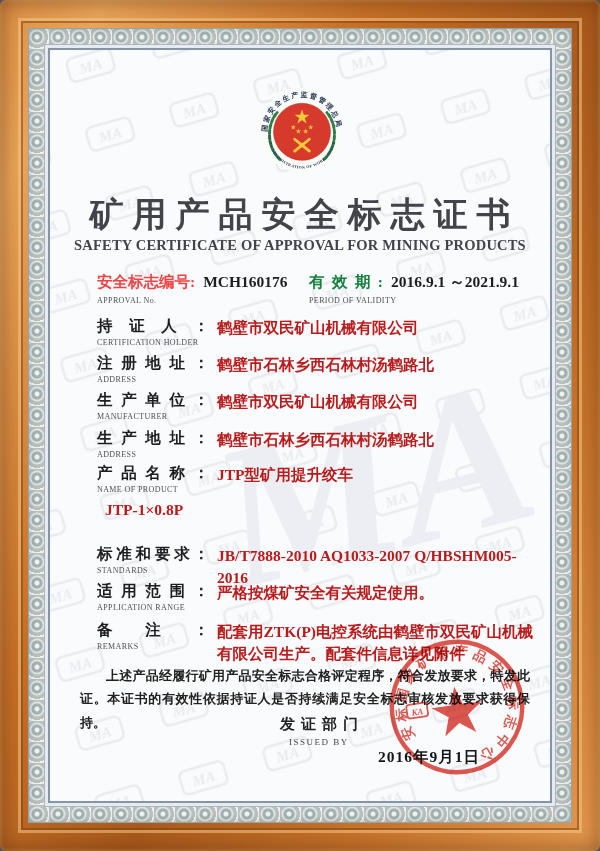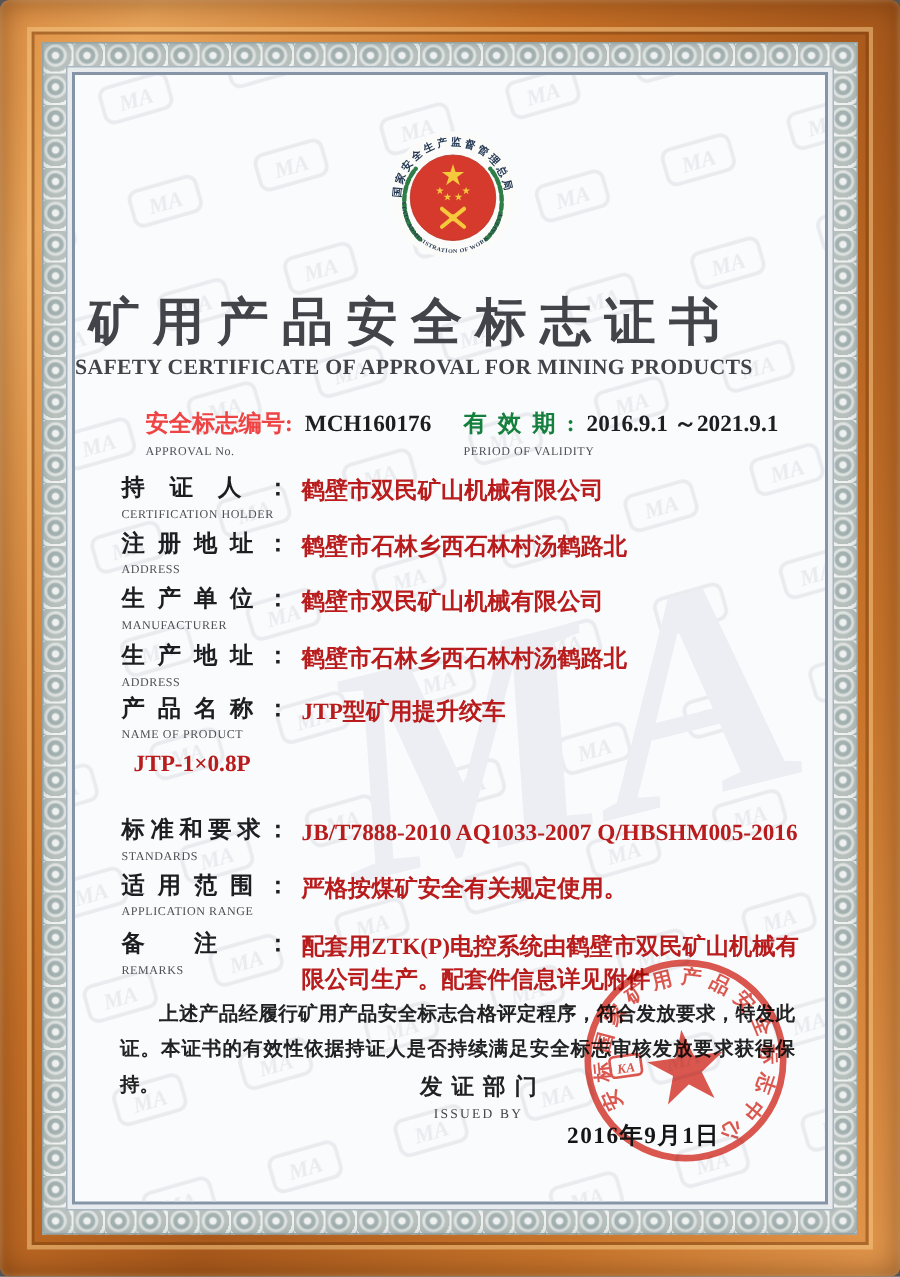--- a/index.html
+++ b/index.html
@@ -17,25 +17,25 @@
         background-image:repeating-radial-gradient(circle at 9px 9px,
            rgba(255,255,255,.78) 0 2px, rgba(130,152,158,.38) 3px 5px,
            rgba(255,255,255,.55) 6px 7px, rgba(130,152,158,0) 8px 11px);
         background-size:21px 21px;
         box-shadow:inset 0 0 0 1px #93a4a6, inset 0 0 8px rgba(60,80,85,.3);}
   
   .paper{position:absolute;inset:48px;background:#fafbfd;border:2px solid #8694a8;
         box-shadow:0 0 0 3px #e7ebee, 0 0 0 4px #aab6c2;}
   .wmsvg{position:absolute;inset:0;width:100%;height:100%;}
   .emblem{position:absolute;left:206px;top:34px;width:92px;height:92px;}
-  .title{position:absolute;top:142px;left:0;width:100%;text-align:left;
+  .title{position:absolute;top:142px;left:0;width:100%;text-align:center;
         font-size:34px;font-weight:700;color:#43444a;letter-spacing:9px;padding-left:9px;box-sizing:border-box;}
-  .subtitle{position:absolute;top:187px;left:0;width:100%;
+  .subtitle{position:absolute;top:187px;left:0;width:100%;text-align:center;
         font-size:14.5px;font-weight:700;color:#43444a;letter-spacing:.2px;}
-  .row{position:absolute;left:31px;right:16px;display:flex;align-items:flex-start;color:#1e1e22;}
+  .row{position:absolute;left:47px;right:16px;display:flex;align-items:flex-start;color:#1e1e22;}
   .labcol{flex:0 0 112px;}
   .lbl{display:inline-block;width:100%;font-size:15.5px;font-weight:700;
         text-align:justify;text-align-last:justify;line-height:1.15;color:#1e1e22;}
   .en{font-size:8px;color:#4e4e55;letter-spacing:.4px;white-space:nowrap;margin-top:3px;font-weight:400;}
   .val{font-size:15.5px;font-weight:700;margin-left:8px;line-height:1.42;max-width:352px;color:#b91c1c;}
   .row-approval{position:absolute;left:47px;top:222px;right:16px;height:34px;}
   .appgrp{position:absolute;left:0;top:0;}
   .valgrp{position:absolute;left:212px;top:0;}
   .alab{font-size:15.5px;font-weight:700;color:#ef4444;}
   .vlab{display:inline-block;width:74px;text-align:justify;text-align-last:justify;

